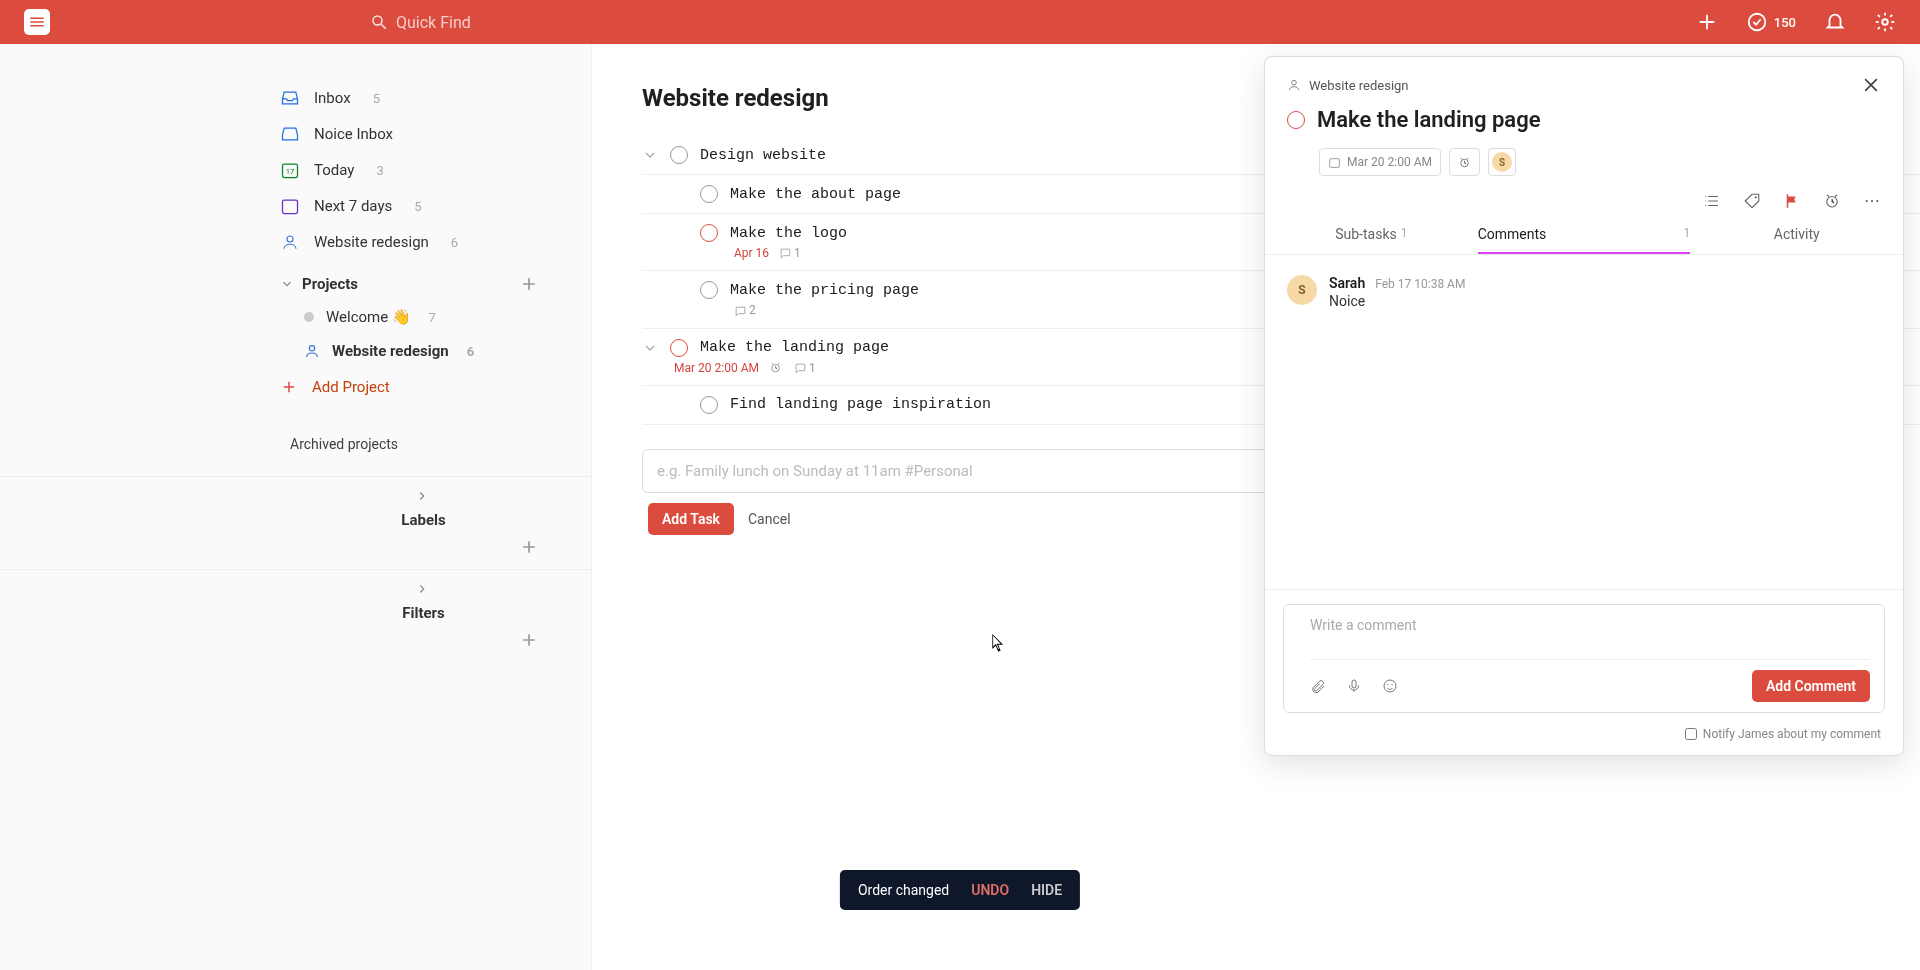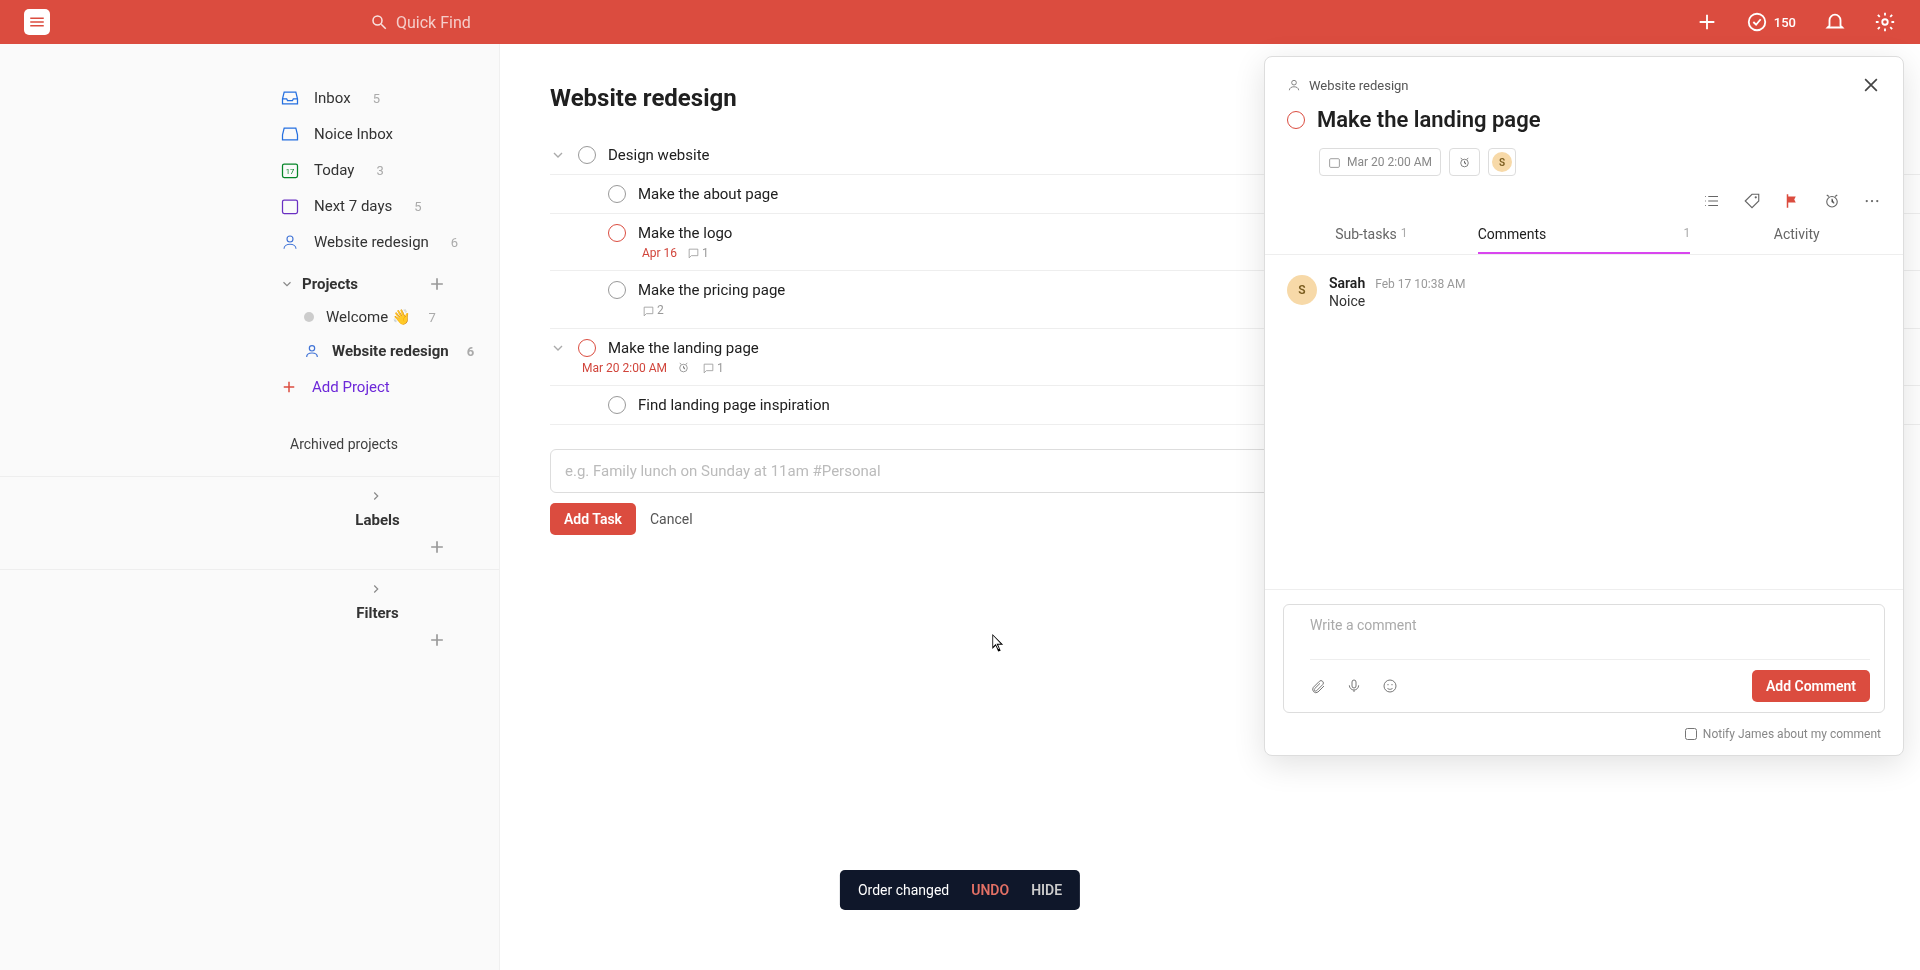--- a/index.html
+++ b/index.html
@@ -12,64 +12,64 @@
   .topbar .search-wrap { display: flex; align-items: center; margin-left: 320px; gap: 8px; opacity: 0.85; }
   .topbar .search-icon { width: 18px; height: 18px; }
   .topbar .search-text { font-size: 16px; color: rgba(255,255,255,0.85); }
   .topbar .right { margin-left: auto; display: flex; align-items: flex-end; gap: 28px; }
   .topbar .right .icon { width: 22px; height: 22px; color: #fff; }
   .topbar .productivity { display: flex; align-items: center; gap: 6px; }
   .topbar .productivity-count { font-size: 13px; font-weight: 500; }
 
   
   .content { display: flex; height: calc(970px - 44px); position: relative; }
-  .sidebar { width: 500px; background: #fafafa; padding: 36px 0 18px 0; border-right: 1px solid #f0f0f0; }
+  .sidebar { width: 592px; background: #fafafa; padding: 36px 0 18px 0; border-right: 1px solid #f0f0f0; }
   .main { flex: 1; padding: 40px 0 0 50px; position: relative; }
 
   
   .sidebar-list { list-style: none; }
   .sidebar-item { display: flex; align-items: center; padding: 8px 24px 8px 280px; font-size: 15px; color: #333; gap: 14px; cursor: pointer; }
   .sidebar-item .sidebar-icon { width: 20px; height: 20px; flex-shrink: 0; display: flex; align-items: center; justify-content: center; }
   .sidebar-item .count { margin-left: 8px; color: #aaa; font-size: 13px; }
   .sidebar-section { display: flex; align-items: center; padding: 14px 24px 6px 280px; font-size: 15px; font-weight: 700; color: #333; gap: 8px; }
   .sidebar-section .chevron { width: 14px; height: 14px; color: #888; }
   .sidebar-section .add-project { margin-left: auto; margin-right: 28px; width: 20px; height: 20px; color: #999; }
   .sidebar-project { display: flex; align-items: center; padding: 8px 24px 8px 304px; font-size: 15px; color: #333; gap: 12px; cursor: pointer; }
   .sidebar-project .dot { width: 10px; height: 10px; border-radius: 50%; }
   .sidebar-project .user-icon { width: 16px; height: 16px; }
   .sidebar-project .count { margin-left: 6px; color: #aaa; font-size: 13px; }
   .sidebar-project.active { font-weight: 700; }
-  .sidebar-add { display: flex; align-items: center; padding: 10px 24px 10px 280px; font-size: 15px; color: #6d28d9; gap: 14px; cursor: pointer; text-align: center; }
+  .sidebar-add { display: flex; align-items: center; padding: 10px 24px 10px 280px; font-size: 15px; color: #c2410c; gap: 14px; cursor: pointer; text-align: center; }
   .sidebar-add .plus { width: 18px; height: 18px; color: #db4c3f; }
   .archived { padding: 30px 24px 10px 290px; font-size: 14px; color: #404040; }
   .collapsible-row { display: flex; align-items: center; padding: 12px 24px 12px 280px; font-size: 15px; font-weight: 700; color: #333; gap: 8px; border-top: 1px solid #eee; flex-direction: column; }
   .collapsible-row .chevron { width: 14px; height: 14px; color: #888; margin-right: 4px; }
   .collapsible-row .add-btn { margin-left: auto; margin-right: 28px; width: 20px; height: 20px; color: #999; }
 
   
   .project-title { font-size: 24px; font-weight: 700; color: #202020; margin-bottom: 24px; }
   .task-list { list-style: none; }
   .task { display: flex; flex-direction: column; padding: 10px 0; border-bottom: 1px solid #eee; }
   .task-row { display: flex; align-items: center; gap: 12px; }
   .task .chevron { width: 16px; height: 16px; color: #aaa; visibility: hidden; }
   .task.has-children .chevron { visibility: visible; cursor: pointer; }
   .task .circle { width: 18px; height: 18px; border-radius: 50%; border: 1.5px solid #999; flex-shrink: 0; cursor: pointer; }
   .task .circle.red { border-color: #db4c3f; }
-  .task .title { font-size: 15px; color: #202020; }
+  .task .title { font-size: 15px; color: #202020; font-family: Liberation Mono, monospace; }
   .task.indent-1 { padding-left: 30px; }
   .task-meta { display: flex; align-items: center; gap: 10px; margin: 4px 0 0 62px; font-size: 12px; color: #999; }
   .task.indent-1 .task-meta { margin-left: 62px; }
   .task-meta .date { color: #d1453b; }
   .task-meta .reminder { color: #888; }
   .meta-icon { width: 13px; height: 13px; vertical-align: middle; margin-right: 2px; }
 
   
   .add-task-input { margin-top: 24px; width: 780px; border: 1px solid #ddd; border-radius: 6px; padding: 12px 14px; font-size: 15px; color: #bbb; }
   .add-task-actions { margin-top: 10px; display: flex; align-items: center; gap: 14px; }
-  .btn-primary { background: #db4c3f; color: #fff; border: none; border-radius: 5px; padding: 8px 14px; font-size: 14px; font-weight: 600; cursor: pointer; }
+  .btn-primary { background: #db4c3f; color: #fff; border: none; border-radius: 5px; padding: 8px 14px; font-size: 14px; font-weight: 600; cursor: pointer; margin-left: 6px; }
   .btn-cancel { background: none; border: none; font-size: 14px; color: #555; cursor: pointer; }
 
   
   .detail-panel { position: absolute; top: 56px; right: 16px; width: 640px; height: 700px; background: #fff; border: 1px solid #ddd; border-radius: 8px; box-shadow: 0 8px 32px rgba(0,0,0,0.12); display: flex; flex-direction: column; z-index: 100; }
   .detail-header { padding: 18px 22px 8px 22px; display: flex; align-items: center; gap: 8px; }
   .detail-header .user-icon { width: 14px; height: 14px; color: #777; }
   .detail-header .breadcrumb { font-size: 13px; color: #555; }
   .detail-header .close { margin-left: auto; width: 20px; height: 20px; color: #444; cursor: pointer; }
   .detail-title-row { display: flex; align-items: flex-start; gap: 12px; padding: 4px 22px 12px 22px; }
   .detail-title-row .circle { width: 18px; height: 18px; border-radius: 50%; border: 1.5px solid #db4c3f; flex-shrink: 0; margin-top: 4px; cursor: pointer; }

